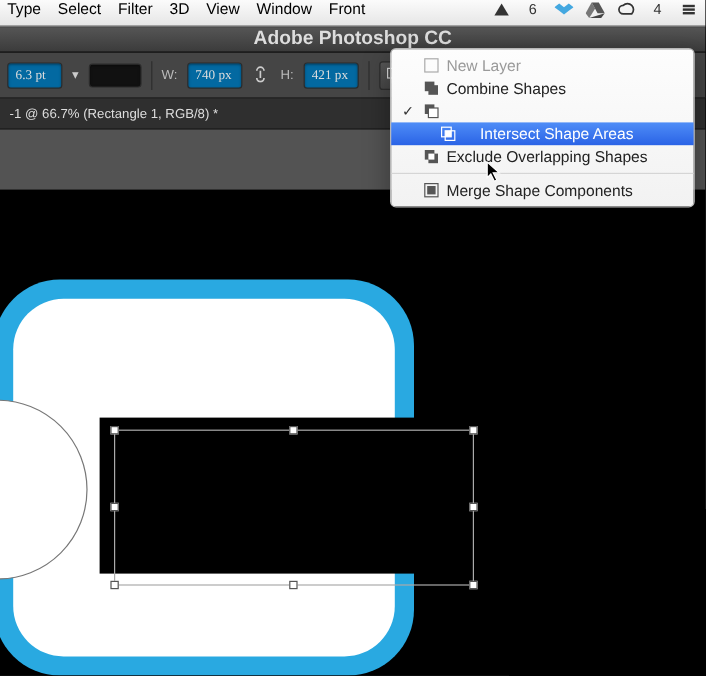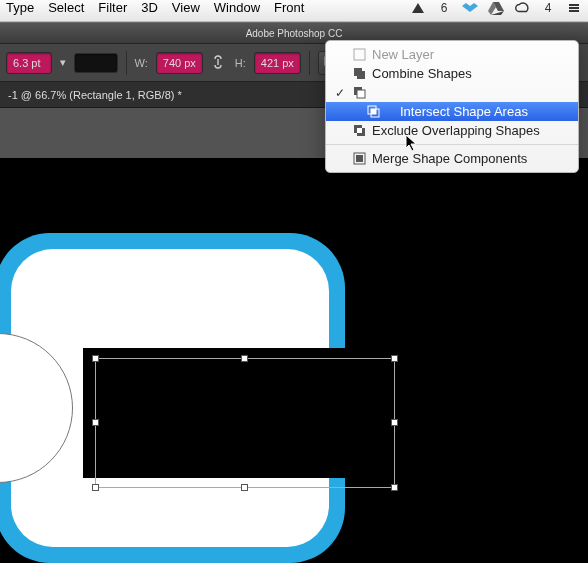--- a/index.html
+++ b/index.html
@@ -14,33 +14,33 @@
   }
   .mac-menubar .left { display: flex; gap: 14px; }
   .mac-menubar .right { margin-left: auto; display: flex; gap: 10px; align-items: center; }
   .mac-menubar .status-icon { width: 16px; height: 16px; display: inline-flex; align-items: center; justify-content: center; font-size: 12px; color:#333; }
 
   
   .app-titlebar {
     height: 22px; background: linear-gradient(#555, #3b3b3b);
     border-top: 1px solid #6a6a6a; border-bottom: 1px solid #232323;
     display: flex; align-items: center; justify-content: center;
-    color: #ddd; font-size: 10px; position: relative; z-index: 9;
+    color: #ddd; font-size: 16px; position: relative; z-index: 9; font-weight: bold;
   }
 
   
   .options-bar {
     height: 38px; background: #454545; border-bottom: 1px solid #222;
     display: flex; align-items: center; gap: 8px; padding: 0 6px;
     color: #ccc; font-size: 11px; position: relative; z-index: 8;
   }
   .opt-field {
-    background: #be185d; border: 1px solid #2b2b2b; border-radius: 3px;
+    background: #0369a1; border: 1px solid #2b2b2b; border-radius: 3px;
     height: 22px; display: flex; align-items: center; padding: 0 6px;
-    color: #ddd; min-width: 46px; box-shadow: inset 0 1px 2px rgba(0,0,0,0.4);
+    color: #ddd; min-width: 46px; box-shadow: inset 0 1px 2px rgba(0,0,0,0.4); font-family: Liberation Serif, serif;
   }
   .stroke-swatch {
     width: 44px; height: 20px; background: #111; border: 1px solid #2b2b2b;
     border-radius: 3px; box-shadow: inset 0 1px 2px rgba(0,0,0,0.4);
   }
   .opt-label { color:#bbb; }
   .chain { width: 16px; height: 16px; color:#ccc; }
   .opt-btn {
     width: 26px; height: 24px; background: linear-gradient(#575757,#474747);
     border: 1px solid #2e2e2e; border-radius: 3px; display:flex;

